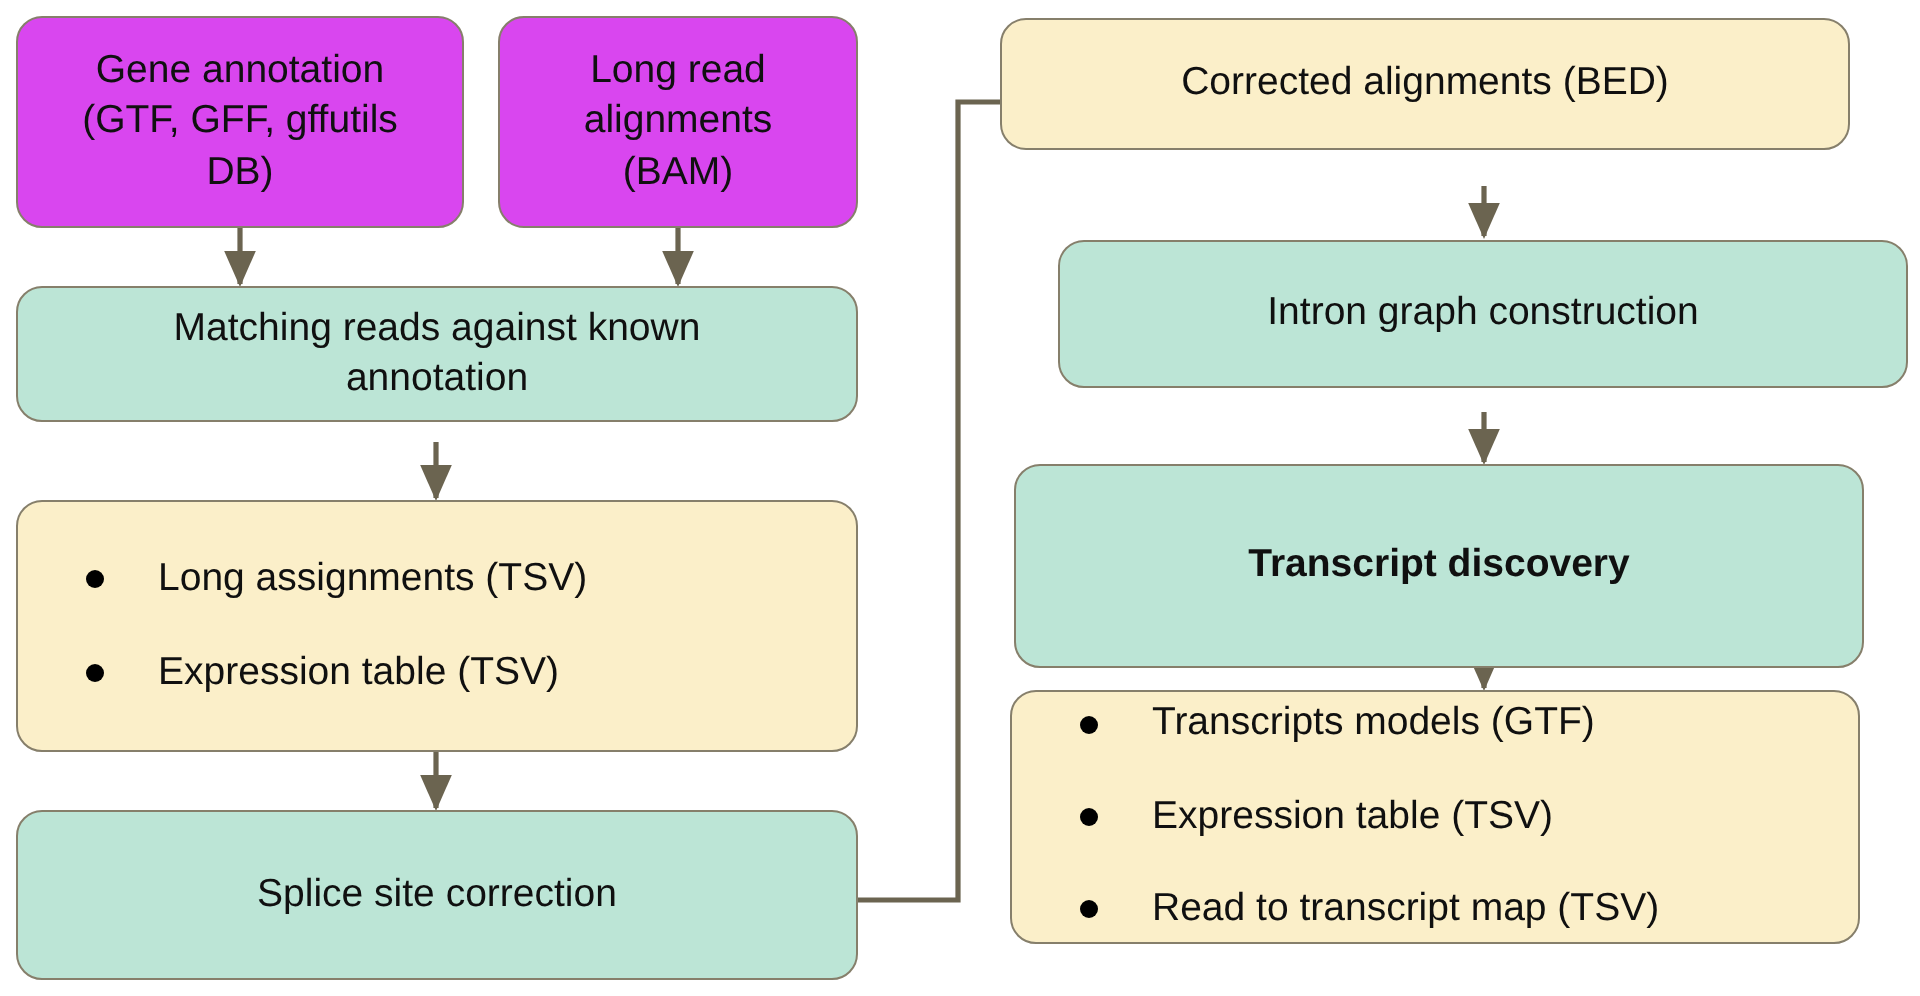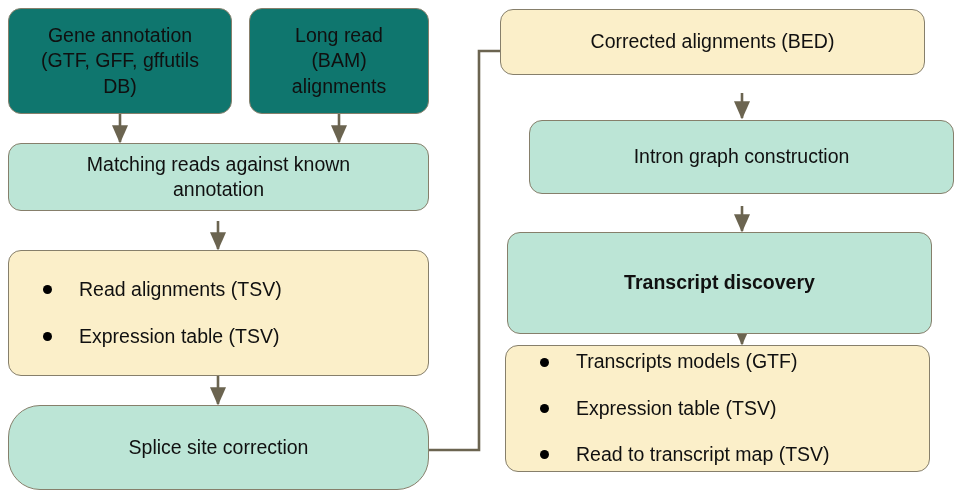--- a/index.html
+++ b/index.html
@@ -29,21 +29,21 @@
     flex-direction: column;
     justify-content: center;
     color: #101010;
     font-size: 19.5px;
     line-height: 1.30;
     z-index: 3;
   }
   .node.center   { text-align: center; align-items: center; }
   .node .label   { width: 100%; padding: 0 10px; box-sizing: border-box; }
 
-  .node.grey  { background: #0f766e; }
+  .node.grey  { background: #d946ef; }
   .node.teal  { background: #bce5d6; }
   .node.cream { background: #fbefc9; }
 
   
   .bullets {
     list-style: none;
     margin: 0;
     padding: 0 14px 0 22px;
     width: 100%;
     box-sizing: border-box;
@@ -106,46 +106,46 @@
     <div class="label">
       <div>Gene annotation</div>
       <div>(GTF, GFF, gffutils</div>
       <div>DB)</div>
     </div>
   </div>
 
   <div class="node grey center" style="left:249px; top:8px; width:180px; height:106px;">
     <div class="label">
       <div>Long read</div>
+      <div>alignments</div>
       <div>(BAM)</div>
-      <div>alignments</div>
     </div>
   </div>
 
   <div class="node teal center" style="left:8px; top:143px; width:421px; height:68px;">
     <div class="label">
       <div>Matching reads against known</div>
       <div>annotation</div>
     </div>
   </div>
 
   <div class="node cream" style="left:8px; top:250px; width:421px; height:126px;">
     <ul class="bullets">
       <li>
         <span class="dot"></span>
-        <span>Read alignments (TSV)</span>
+        <span>Long assignments (TSV)</span>
       </li>
       <li>
         <span class="dot"></span>
         <span>Expression table (TSV)</span>
       </li>
     </ul>
   </div>
 
-  <div class="node teal center" style="left:8px; top:405px; width:421px; height:85px;border-radius:32px;">
+  <div class="node teal center" style="left:8px; top:405px; width:421px; height:85px;">
     <div class="label">
       <div>Splice site correction</div>
     </div>
   </div>
 
   <div class="node cream center" style="left:500px; top:9px; width:425px; height:66px;">
     <div class="label">
       <div>Corrected alignments (BED)</div>
     </div>
   </div>

